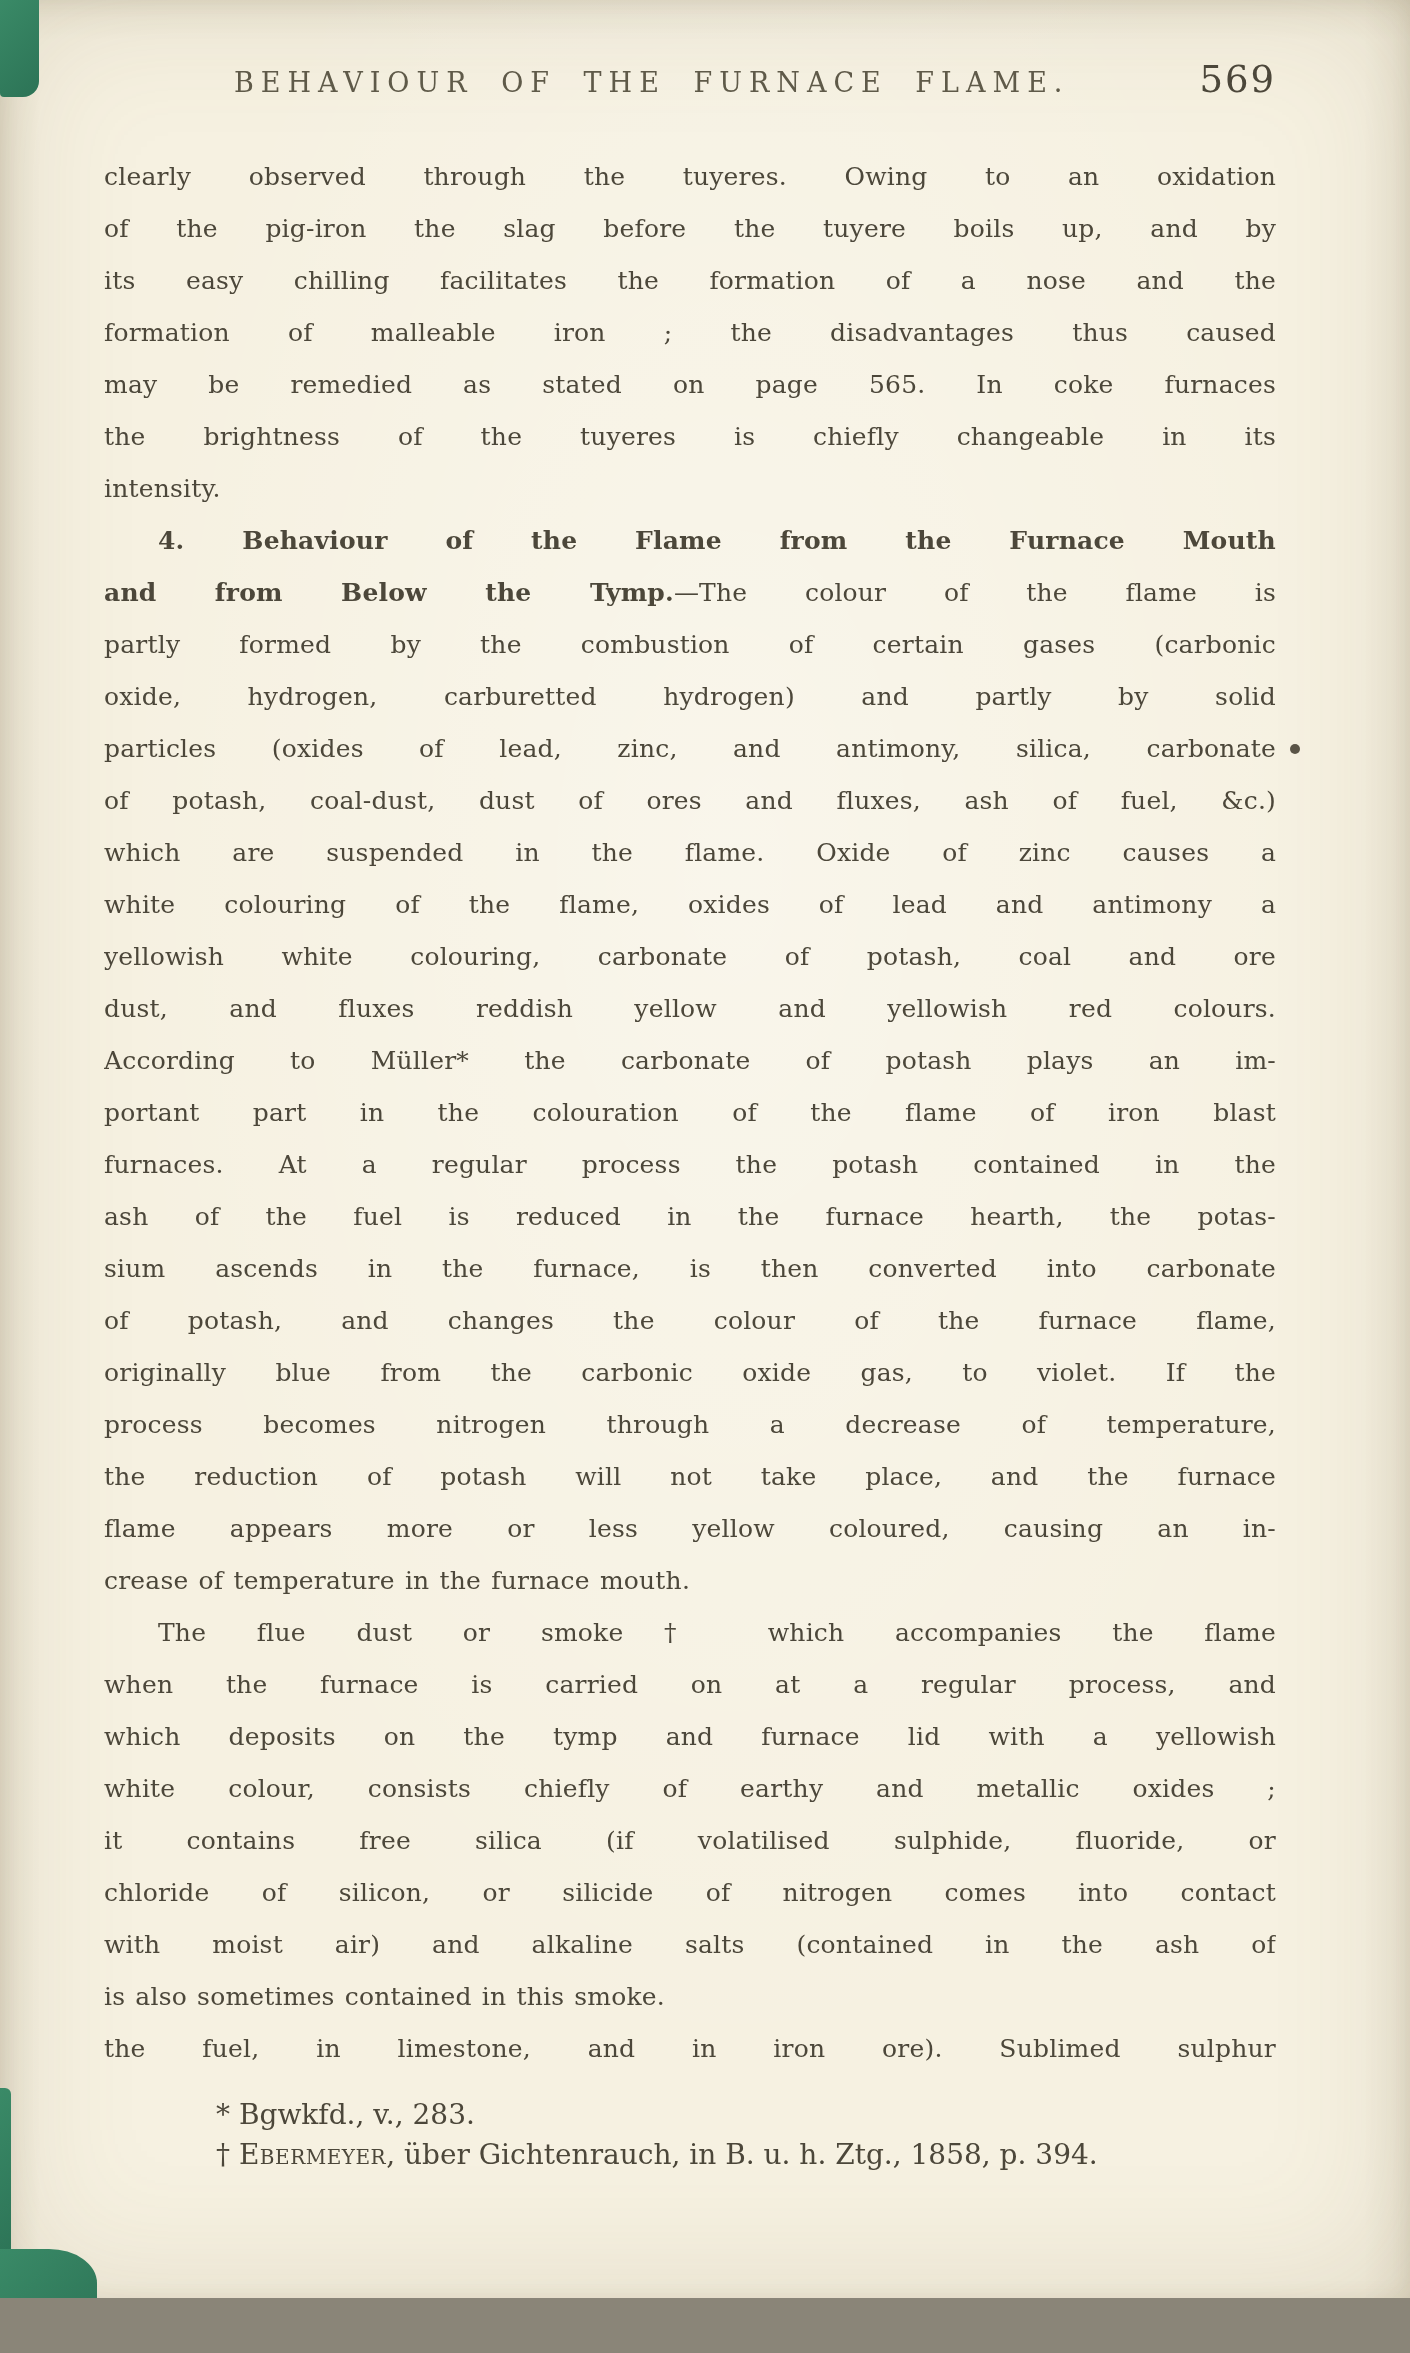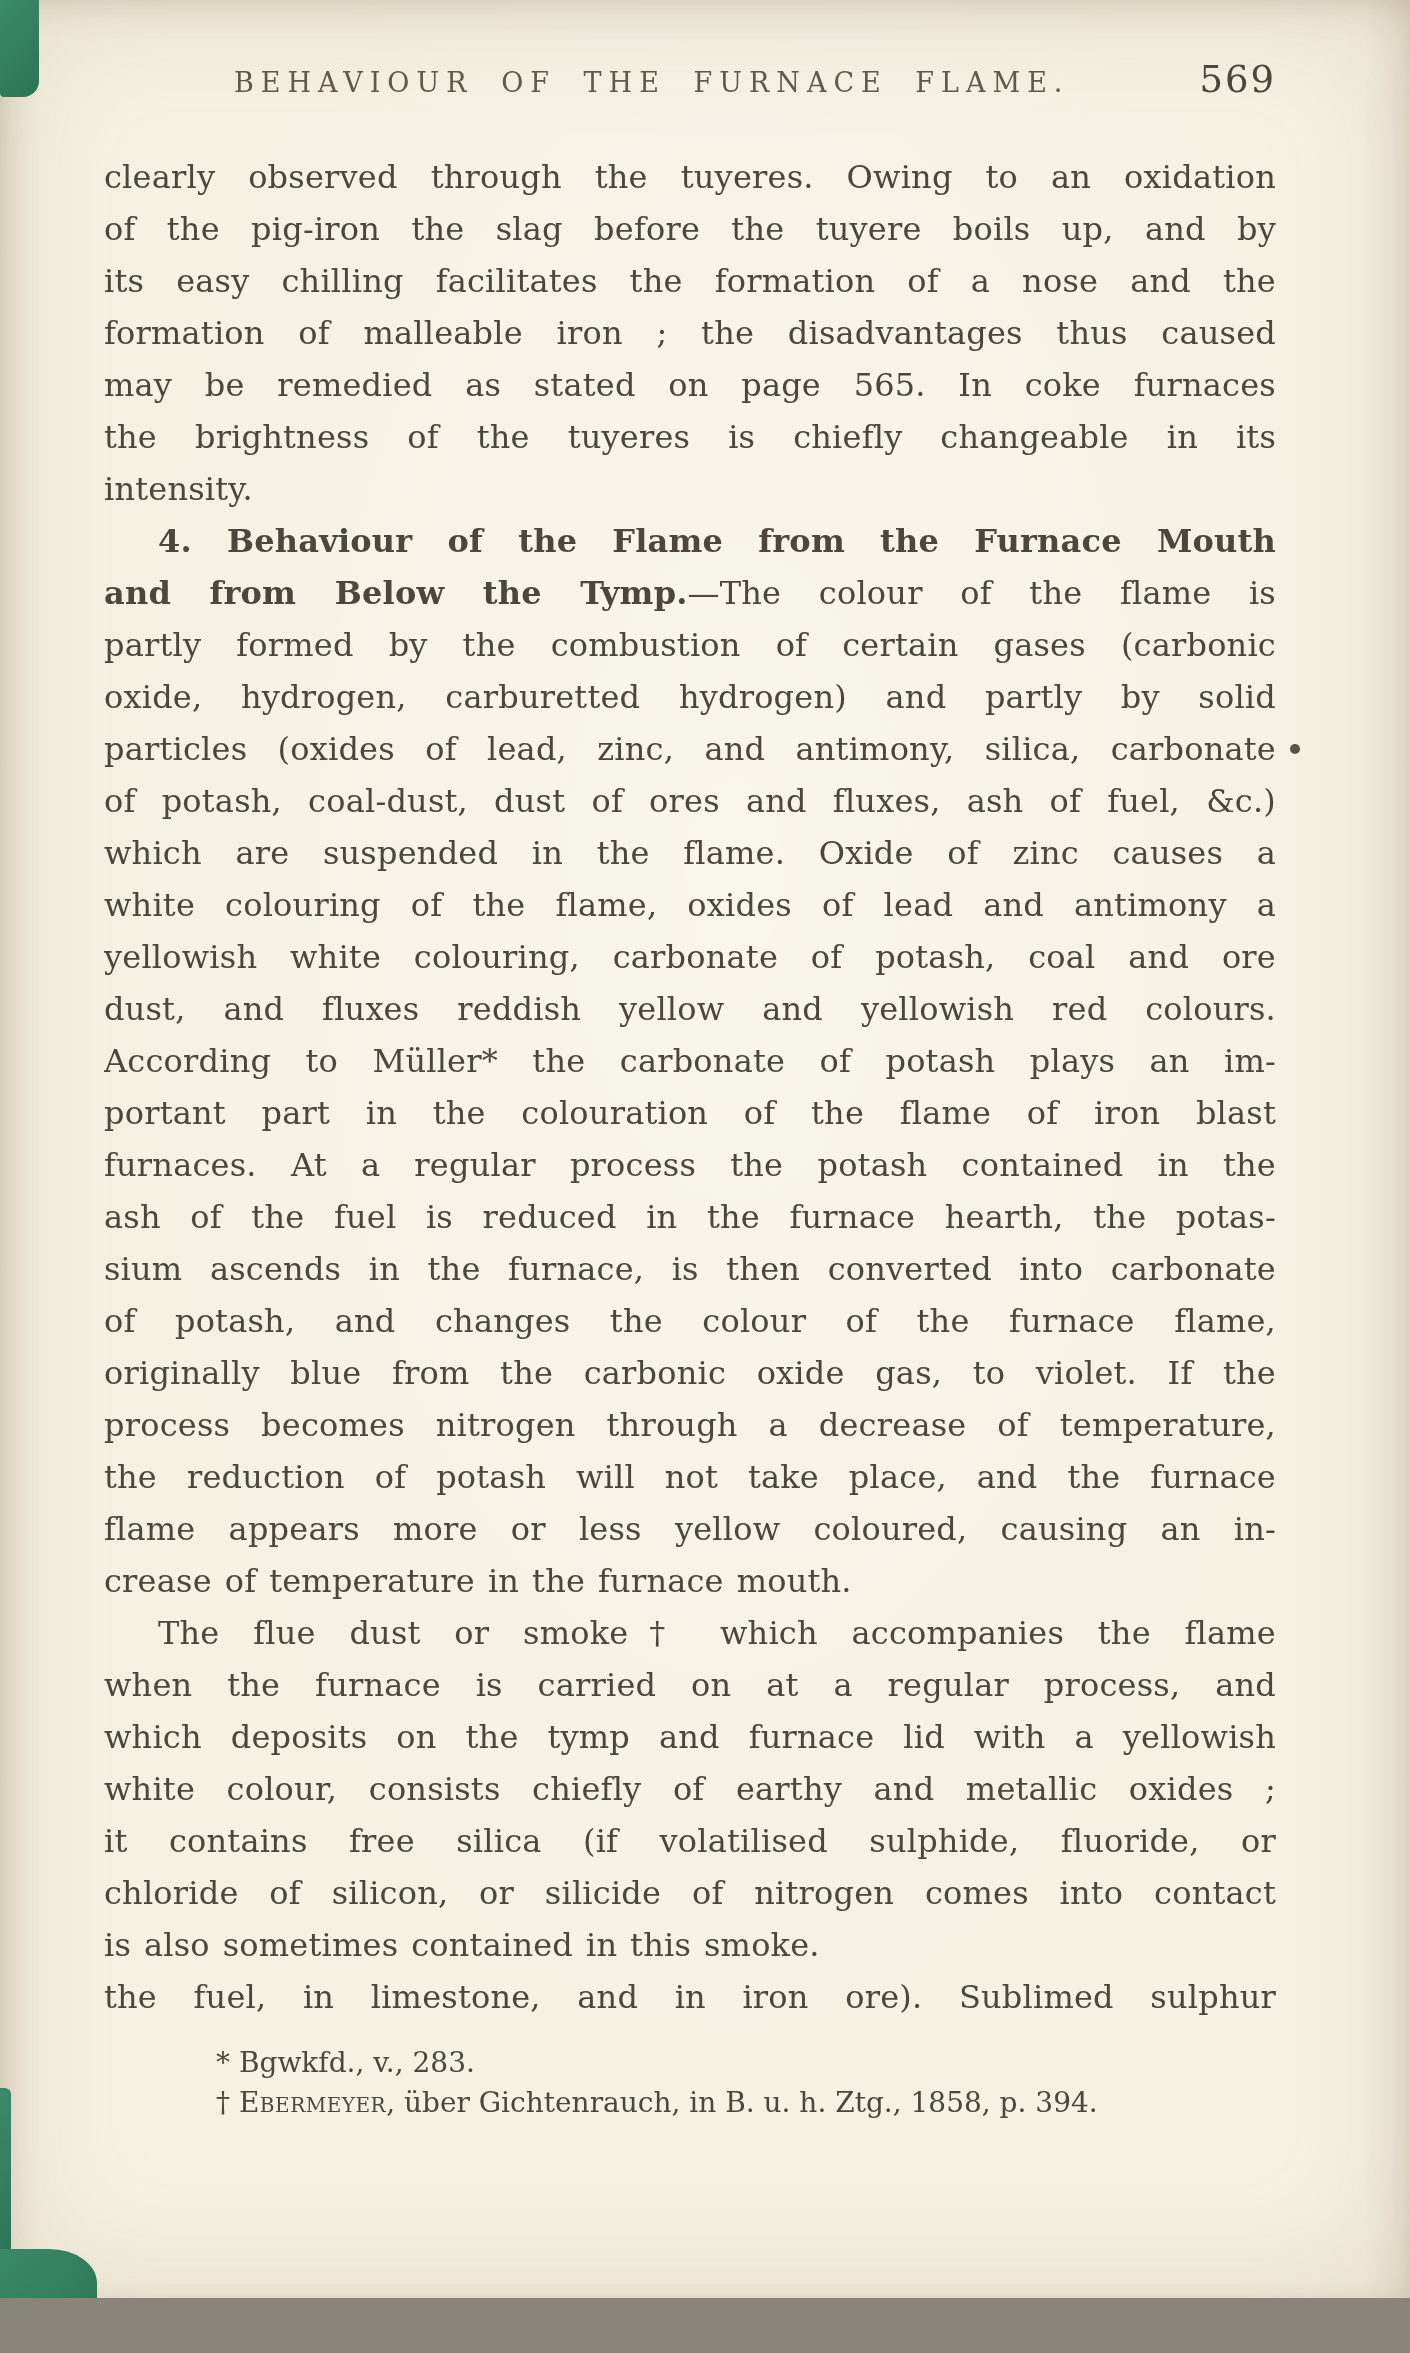--- a/index.html
+++ b/index.html
@@ -25,21 +25,21 @@
     box-shadow: inset 0 0 140px rgba(120,100,60,.16), inset 0 0 20px rgba(100,80,40,.10);
   }
   .content{position:absolute;left:104px;top:60px;width:1172px;}
   .header{display:flex;align-items:baseline;color:var(--ink-light);}
   .header-title{
     flex:1;text-align:center;
     font-size:27px;line-height:40px;
     letter-spacing:7px;word-spacing:12px;
   }
   .page-number{font-size:37px;line-height:40px;letter-spacing:2px;color:var(--ink);text-align:center;}
-  .body{margin-top:48px;font-size:32px;letter-spacing:.2px;}
+  .body{margin-top:48px;font-size:25px;letter-spacing:.2px;}
   .line{
     height:52px;line-height:52px;
     text-align:justify;text-align-last:justify;
     overflow:hidden;white-space:normal;
     word-spacing:.08em;
   }
   .line.last{text-align-last:left;}
   .paragraph.indent .line.first{text-indent:54px;}
   .b{font-weight:bold;}
   .sc{font-variant:small-caps;letter-spacing:.5px;}
@@ -103,20 +103,21 @@
           <div class="line">flame appears more or less yellow coloured, causing an in-</div>
           <div class="line last">crease of temperature in the furnace mouth.</div>
         </div>
         <div class="paragraph indent">
           <div class="line first">The flue dust or smoke† which accompanies the flame</div>
           <div class="line">when the furnace is carried on at a regular process, and</div>
           <div class="line">which deposits on the tymp and furnace lid with a yellowish</div>
           <div class="line">white colour, consists chiefly of earthy and metallic oxides ;</div>
           <div class="line">it contains free silica (if volatilised sulphide, fluoride, or</div>
           <div class="line">chloride of silicon, or silicide of nitrogen comes into contact</div>
+          <div class="line">with moist air) and alkaline salts (contained in the ash of</div>
           <div class="line last">is also sometimes contained in this smoke.</div>
           <div class="line">the fuel, in limestone, and in iron ore). Sublimed sulphur</div>
         </div>
       </div>
     <div class="footnotes" id="footnotes">
         <div class="fline"><span>* Bgwkfd., v., 283.</span></div>
         <div class="fline"><span>† </span><span class="sc">Ebermeyer</span><span>, über Gichtenrauch, in B. u. h. Ztg., 1858, p. 394.</span></div>
       </div>
   </div>
 

